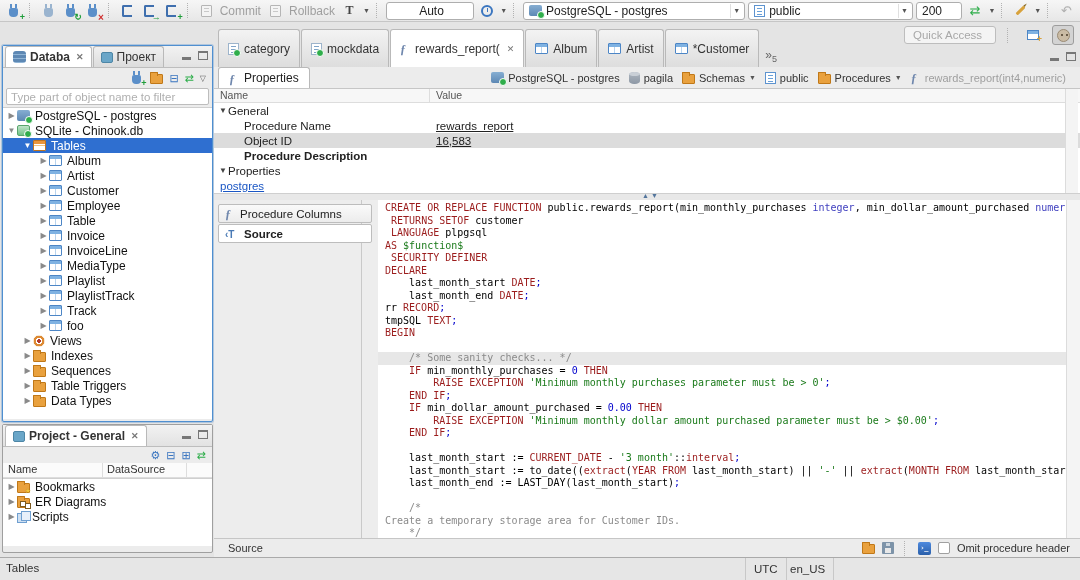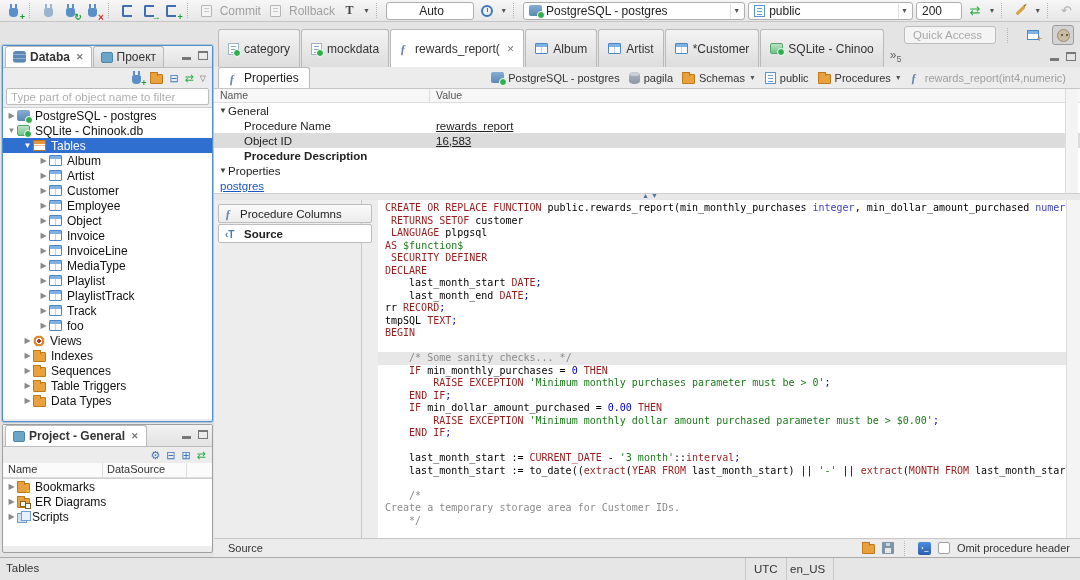--- a/index.html
+++ b/index.html
@@ -344,21 +344,21 @@
           <span class="tlbl">Customer</span>
         </div>
         <div class="trow" style="padding-left: 35px;">
           <span class="arrow">▶</span>
           <span class="ico ico-table-blue"></span>
           <span class="tlbl">Employee</span>
         </div>
         <div class="trow" style="padding-left: 35px;">
           <span class="arrow">▶</span>
           <span class="ico ico-table-blue"></span>
-          <span class="tlbl">Object</span>
+          <span class="tlbl">Table</span>
         </div>
         <div class="trow" style="padding-left: 35px;">
           <span class="arrow">▶</span>
           <span class="ico ico-table-blue"></span>
           <span class="tlbl">Invoice</span>
         </div>
         <div class="trow" style="padding-left: 35px;">
           <span class="arrow">▶</span>
           <span class="ico ico-table-blue"></span>
           <span class="tlbl">InvoiceLine</span>
@@ -475,24 +475,20 @@
         <span class="ico ico-table-blue"></span>
         <span>Album</span>
       </span>
       <span class="etab">
         <span class="ico ico-table-blue"></span>
         <span>Artist</span>
       </span>
       <span class="etab">
         <span class="ico ico-table-blue"></span>
         <span>*Customer</span>
-      </span>
-      <span class="etab">
-        <span class="ico ico-sqlite"></span>
-        <span>SQLite - Chinoo</span>
       </span>
       <span class="eoverflow">»<sub>5</sub></span>
       <span class="winbtns" style="top: 7px;">
         <span class="minbtn"></span>
         <span class="maxbtn"></span>
       </span>
     </div>
 
   <div class="subtab-row">
     <span class="subtab">
@@ -606,20 +602,21 @@
           <div class="cl hl"><span class="pl">    </span><span class="co">/* Some sanity checks... */</span></div>
           <div class="cl"><span class="pl">    </span><span class="kw">IF</span><span class="pl"> min_monthly_purchases = </span><span class="nu">0</span><span class="pl"> </span><span class="kw">THEN</span></div>
           <div class="cl"><span class="pl">        </span><span class="kw">RAISE EXCEPTION</span><span class="pl"> </span><span class="st">'Minimum monthly purchases parameter must be &gt; 0'</span><span class="pu">;</span></div>
           <div class="cl"><span class="pl">    </span><span class="kw">END IF</span><span class="pu">;</span></div>
           <div class="cl"><span class="pl">    </span><span class="kw">IF</span><span class="pl"> min_dollar_amount_purchased = </span><span class="nu">0.00</span><span class="pl"> </span><span class="kw">THEN</span></div>
           <div class="cl"><span class="pl">        </span><span class="kw">RAISE EXCEPTION</span><span class="pl"> </span><span class="st">'Minimum monthly dollar amount purchased parameter must be &gt; $0.00'</span><span class="pu">;</span></div>
           <div class="cl"><span class="pl">    </span><span class="kw">END IF</span><span class="pu">;</span></div>
           <div class="cl">&nbsp;</div>
           <div class="cl"><span class="pl">    last_month_start := </span><span class="kw">CURRENT_DATE</span><span class="pl"> - </span><span class="st">'3 month'</span><span class="pl">::</span><span class="kw">interval</span><span class="pu">;</span></div>
           <div class="cl"><span class="pl">    last_month_start := to_date((</span><span class="kw">extract</span><span class="pl">(</span><span class="kw">YEAR FROM</span><span class="pl"> last_month_start) || </span><span class="st">'-'</span><span class="pl"> || </span><span class="kw">extract</span><span class="pl">(</span><span class="kw">MONTH FROM</span><span class="pl"> last_month_start) || </span></div>
+          <div class="cl"><span class="pl">    last_month_end := LAST_DAY(last_month_start)</span><span class="pu">;</span></div>
           <div class="cl">&nbsp;</div>
           <div class="cl"><span class="pl">    </span><span class="co">/*</span></div>
           <div class="cl"><span class="co">Create a temporary storage area for Customer IDs.</span></div>
           <div class="cl"><span class="co">    */</span></div>
         </div>
       <div class="cscroll"></div>
     </div>
   </div>
 
   <div class="estatus">

